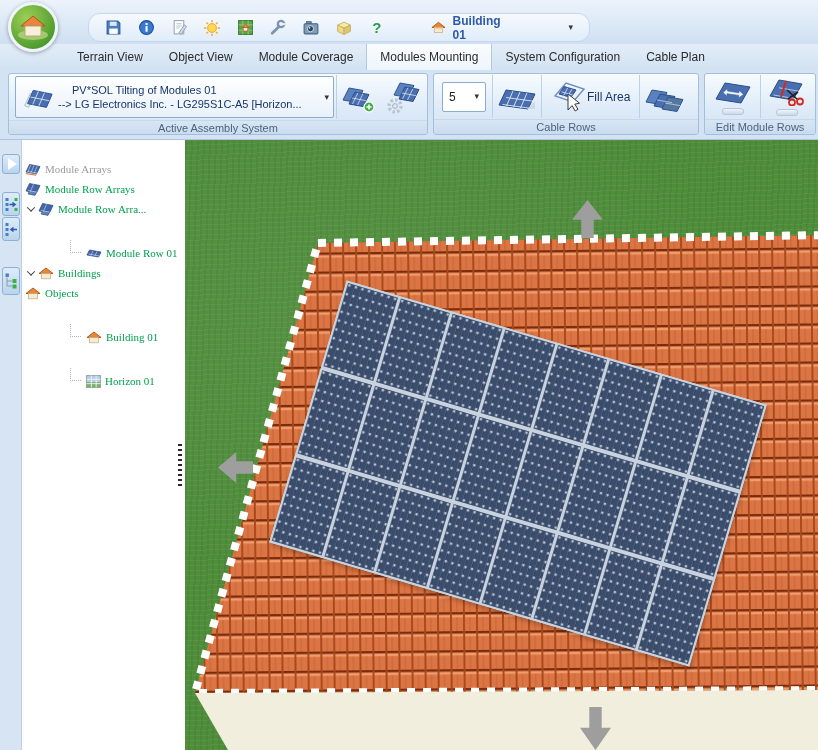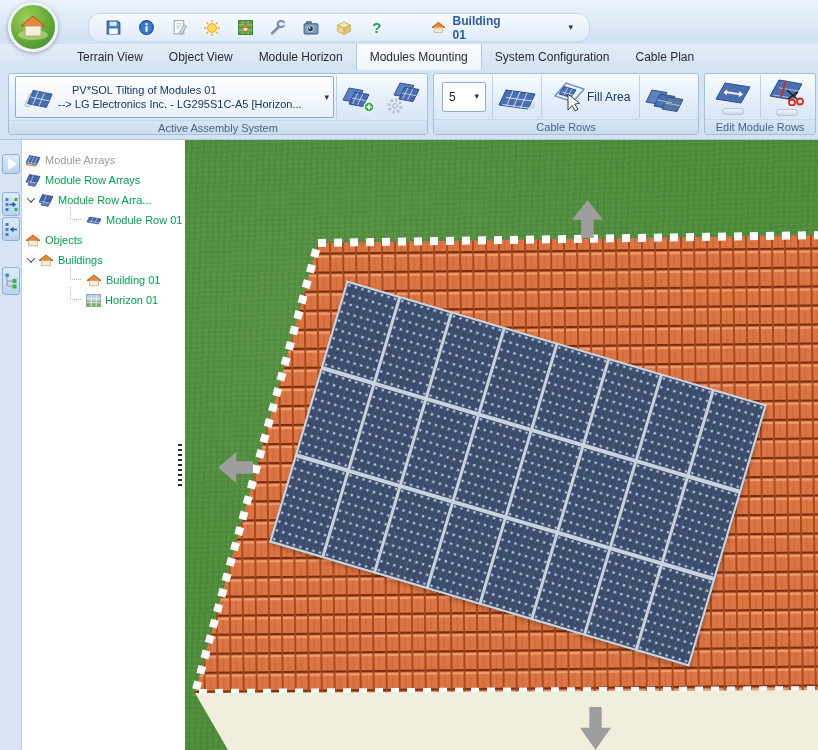--- a/index.html
+++ b/index.html
@@ -57,29 +57,29 @@
     border:1px solid #b8c8da; border-radius:3px; }
 
   
   .content { display:flex; height:610px; }
   .edgebar { width:22px; background:#d6e4f3; border-right:1px solid #bccfe4; position:relative; }
   .edge-btn { position:absolute; left:2px; width:18px; border:1px solid #8fb0d2; border-radius:3px;
     background:linear-gradient(#ddecfa,#b9d4ee); display:flex; align-items:center; justify-content:center; }
   .play-tri { width:0; height:0; border-left:9px solid #fff; border-top:6px solid transparent;
     border-bottom:6px solid transparent; margin-left:2px; }
 
-  .treepanel { width:163px; background:#fff; padding-top:10px; font-size:11px; position:relative; }
+  .treepanel { width:163px; background:#fff; padding-top:19px; font-size:11px; position:relative;font-family:Liberation Serif, serif; }
   .trow { height:20px; display:flex; align-items:center; gap:4px; white-space:nowrap; }
   .trow .lbl { color:#00a14e; }
   .trow.muted .lbl { color:#9b9b9b; }
   .chev { width:6px; height:6px; border-left:1.6px solid #3a3a3a; border-bottom:1.6px solid #3a3a3a;
     transform:rotate(-45deg) translate(1px,-1px); flex:none; }
   .conn { width:11px; height:13px; border-left:1px dotted #b5b5b5; border-bottom:1px dotted #b5b5b5;
     margin:-9px 1px 4px 0; flex:none; }
-  .pl0 { padding-left:3px; } .pl1 { padding-left:6px; } .pl2 { padding-left:48px; }
+  .pl0 { padding-left:3px; } .pl1 { padding-left:6px; } .pl2 { padding-left:48px;margin-top:24px; }
 
   
   .view { position:relative; width:633px; height:610px; overflow:hidden;
     background-color:#4f8d3b;
     background-image:
       radial-gradient(ellipse 400px 260px at 25% 30%, rgba(255,255,255,.05), transparent),
       repeating-linear-gradient(92deg, rgba(20,60,10,.08) 0 2px, transparent 2px 6px),
       repeating-linear-gradient(178deg, rgba(255,255,255,.06) 0 1px, transparent 1px 5px); }
   .scene-svg { position:absolute; left:0; top:0; }
 
@@ -185,21 +185,21 @@
       </svg>
       <span class="building-label">Building 01</span>
       <span class="caret">▾</span>
     </div>
   </div>
 </div>
 
 <div class="tabrow">
   <div class="tab">Terrain View</div>
   <div class="tab">Object View</div>
-  <div class="tab">Module Horizon</div>
+  <div class="tab">Module Coverage</div>
   <div class="tab active">Modules Mounting</div>
   <div class="tab">System Configuration</div>
   <div class="tab">Cable Plan</div>
 </div>
 
 <div class="ribbon">
 
   <div class="rgroup g1">
     <div class="rgroup-content">
       <div class="sys-dropdown">
@@ -362,34 +362,34 @@
       <span class="lbl">Module Row Arra...</span>
     </div>
     <div class="trow pl2">
       <span class="conn"></span>
       <svg width="16" height="12" viewBox="0 0 16 12">
         <polygon points="1,8 3.5,3 15,5 12.5,10" fill="#4266aa" stroke="#28457e" stroke-width=".7"></polygon>
         <path d="M2.5 7 L13.5 9 M7 3.7 L4.8 8.5 M11 4.4 L8.8 9.2" stroke="rgba(255,255,255,.7)" stroke-width=".7"></path>
       </svg>
       <span class="lbl">Module Row 01</span>
     </div>
-    <div class="trow pl0">
-      <svg width="16" height="13" viewBox="0 0 16 12">
-        <polygon points="1,6 8,0.5 15,6" fill="#e8873b" stroke="#b05c17"></polygon>
-        <rect x="3.5" y="6" width="9" height="5.3" fill="#f6ecd3" stroke="#c0a876" stroke-width=".7"></rect>
-      </svg>
-      <span class="lbl">Objects</span>
-    </div>
     <div class="trow pl1">
       <span class="chev"></span>
       <svg width="16" height="13" viewBox="0 0 16 12">
         <polygon points="1,6 8,0.5 15,6" fill="#e8873b" stroke="#b05c17"></polygon>
         <rect x="3.5" y="6" width="9" height="5.3" fill="#f6ecd3" stroke="#c0a876" stroke-width=".7"></rect>
       </svg>
       <span class="lbl">Buildings</span>
+    </div>
+    <div class="trow pl0">
+      <svg width="16" height="13" viewBox="0 0 16 12">
+        <polygon points="1,6 8,0.5 15,6" fill="#e8873b" stroke="#b05c17"></polygon>
+        <rect x="3.5" y="6" width="9" height="5.3" fill="#f6ecd3" stroke="#c0a876" stroke-width=".7"></rect>
+      </svg>
+      <span class="lbl">Objects</span>
     </div>
     <div class="trow pl2">
       <span class="conn"></span>
       <svg width="16" height="13" viewBox="0 0 16 12">
         <polygon points="1,6 8,0.5 15,6" fill="#e8873b" stroke="#b05c17"></polygon>
         <rect x="3.5" y="6" width="9" height="5.3" fill="#f6ecd3" stroke="#c0a876" stroke-width=".7"></rect>
       </svg>
       <span class="lbl">Building 01</span>
     </div>
     <div class="trow pl2">

